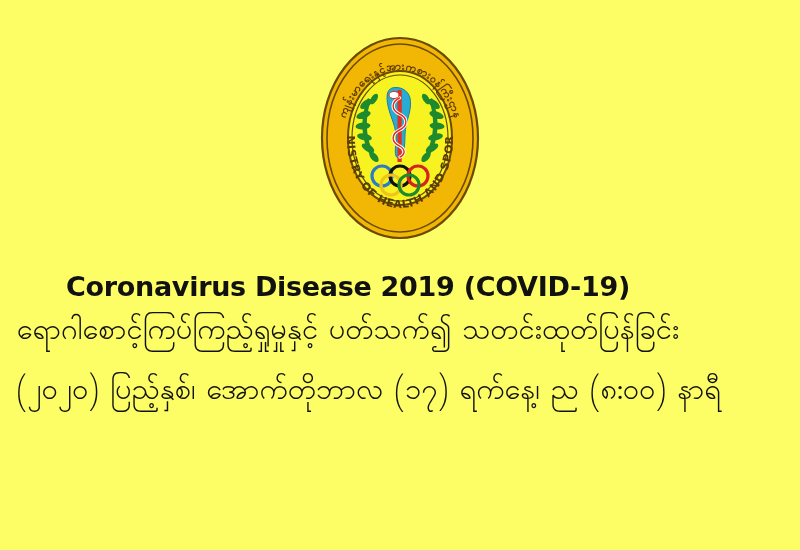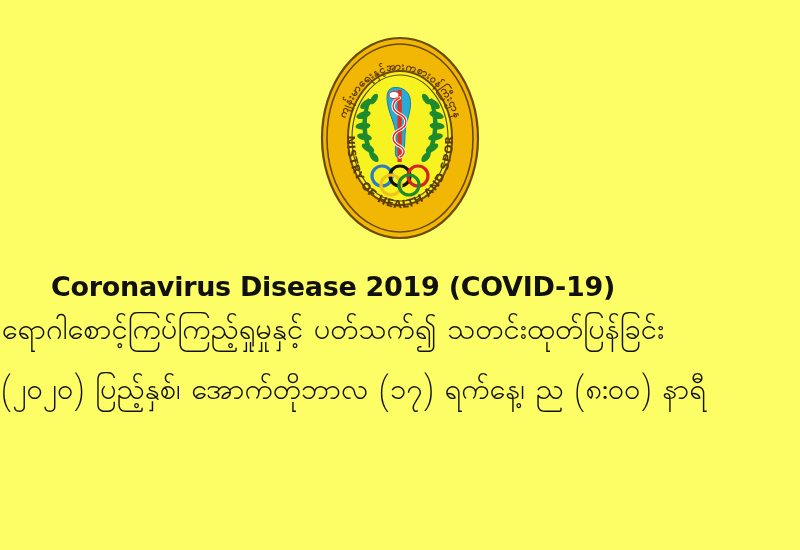--- a/index.html
+++ b/index.html
@@ -33,21 +33,21 @@
   }
   #logo-svg {
     display: block;
     width: 160px;
     height: 204px;
   }
 
   
   #text-block {
     position: absolute;
-    left: 1px;
+    left: 16px;
     top: 272px;
     width: 664px;
     text-align: center;
   }
 
   .line {
     color: #111111;
     line-height: 1.1;
     white-space: nowrap;
   }

